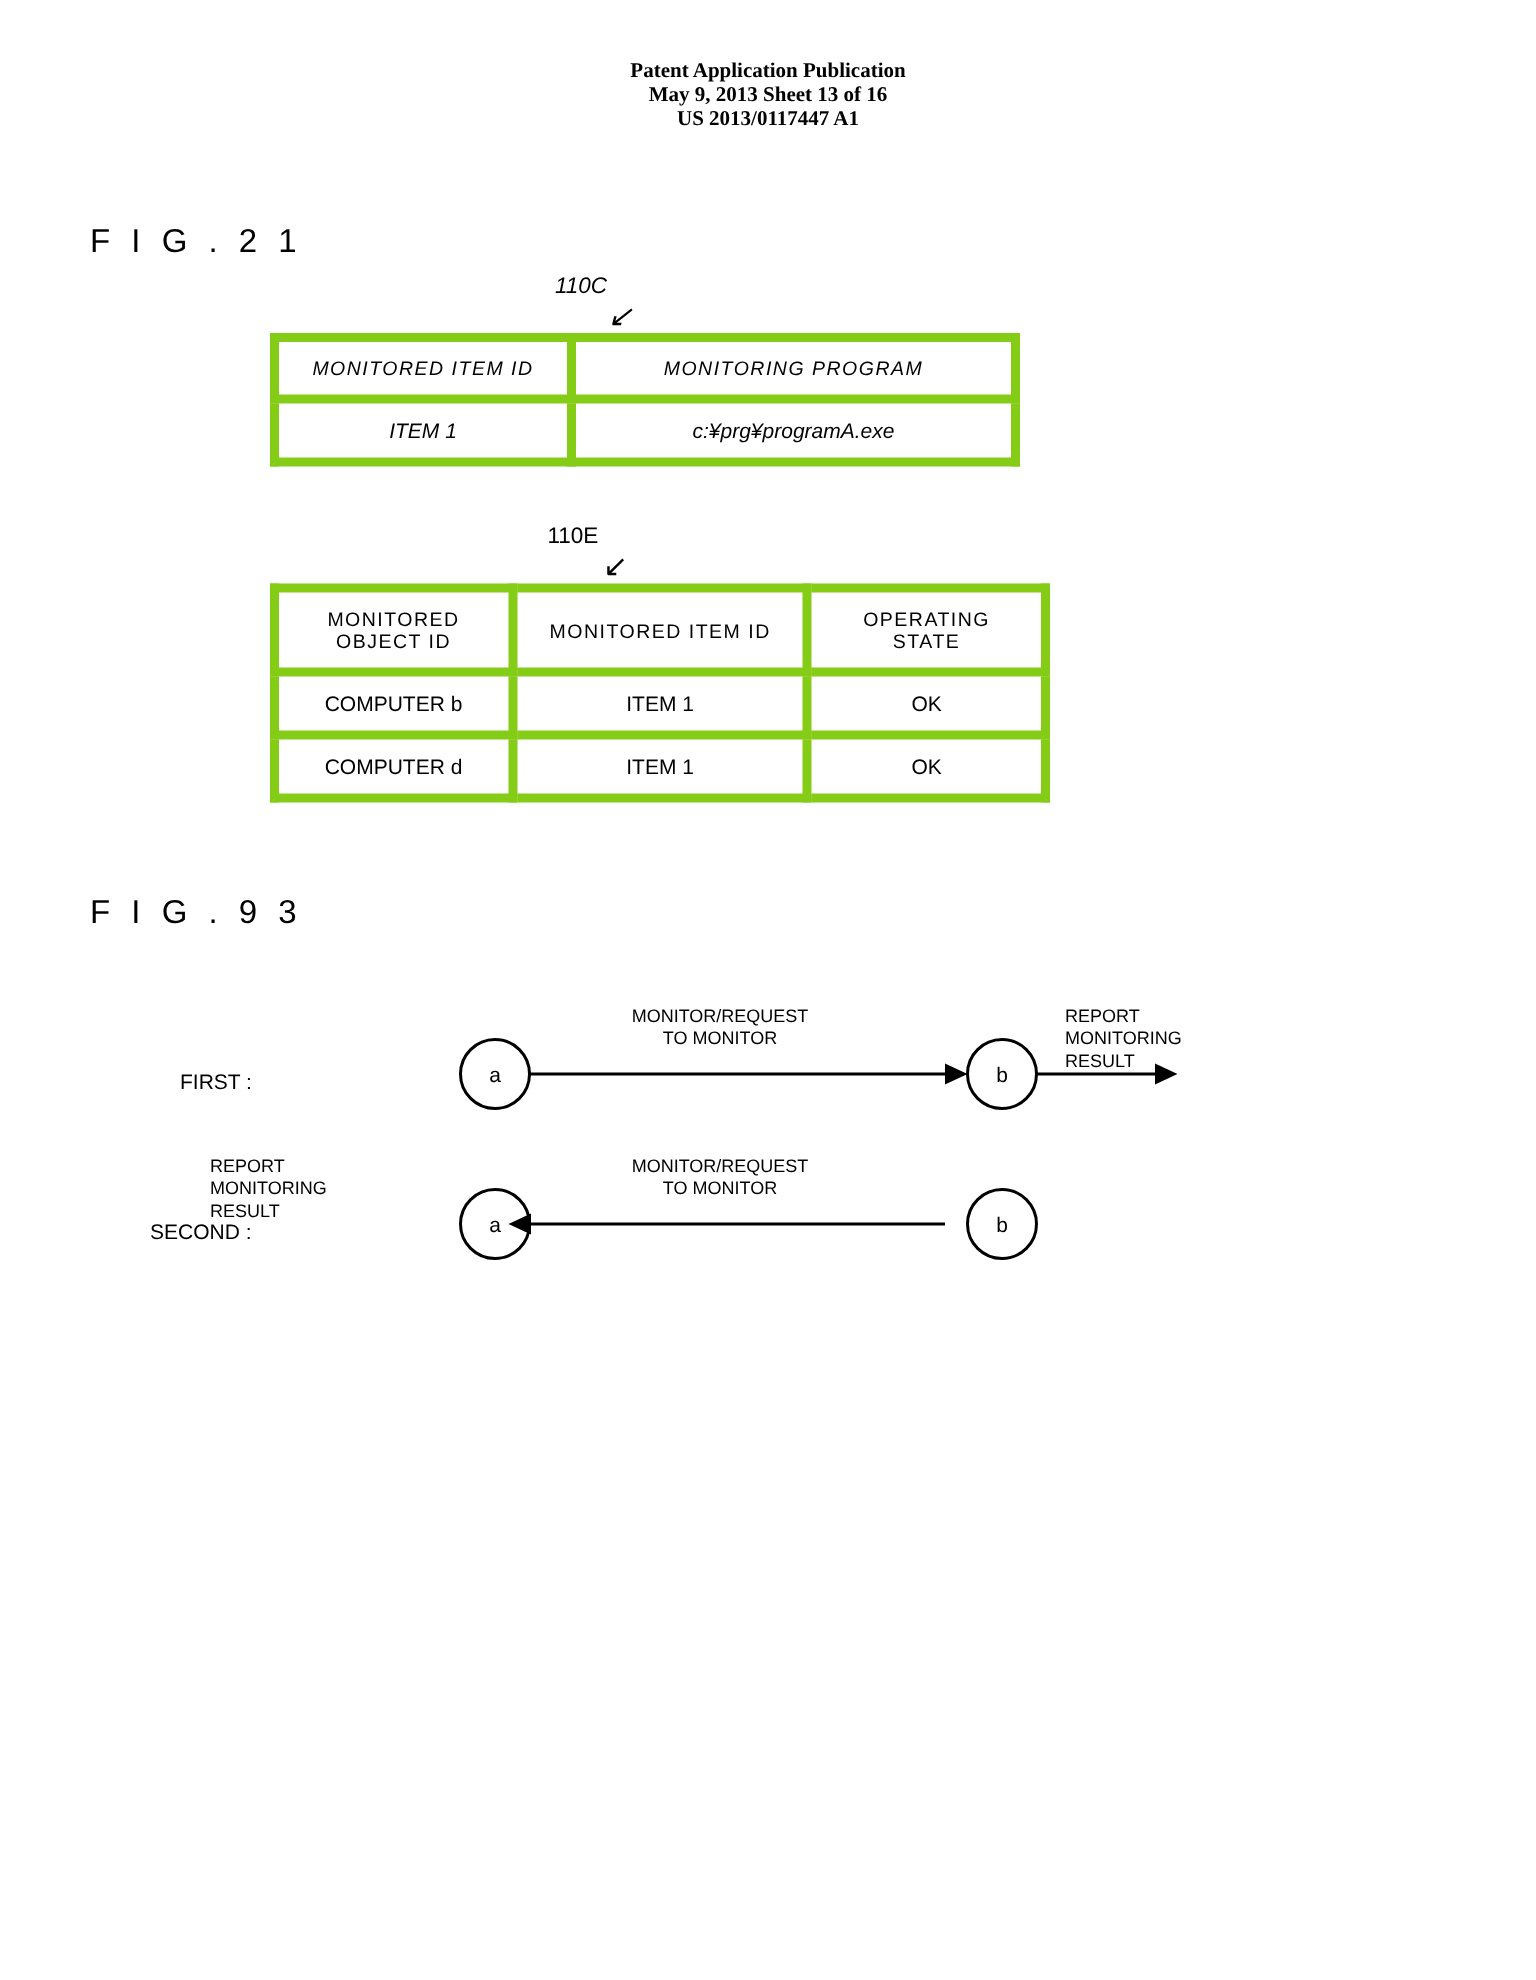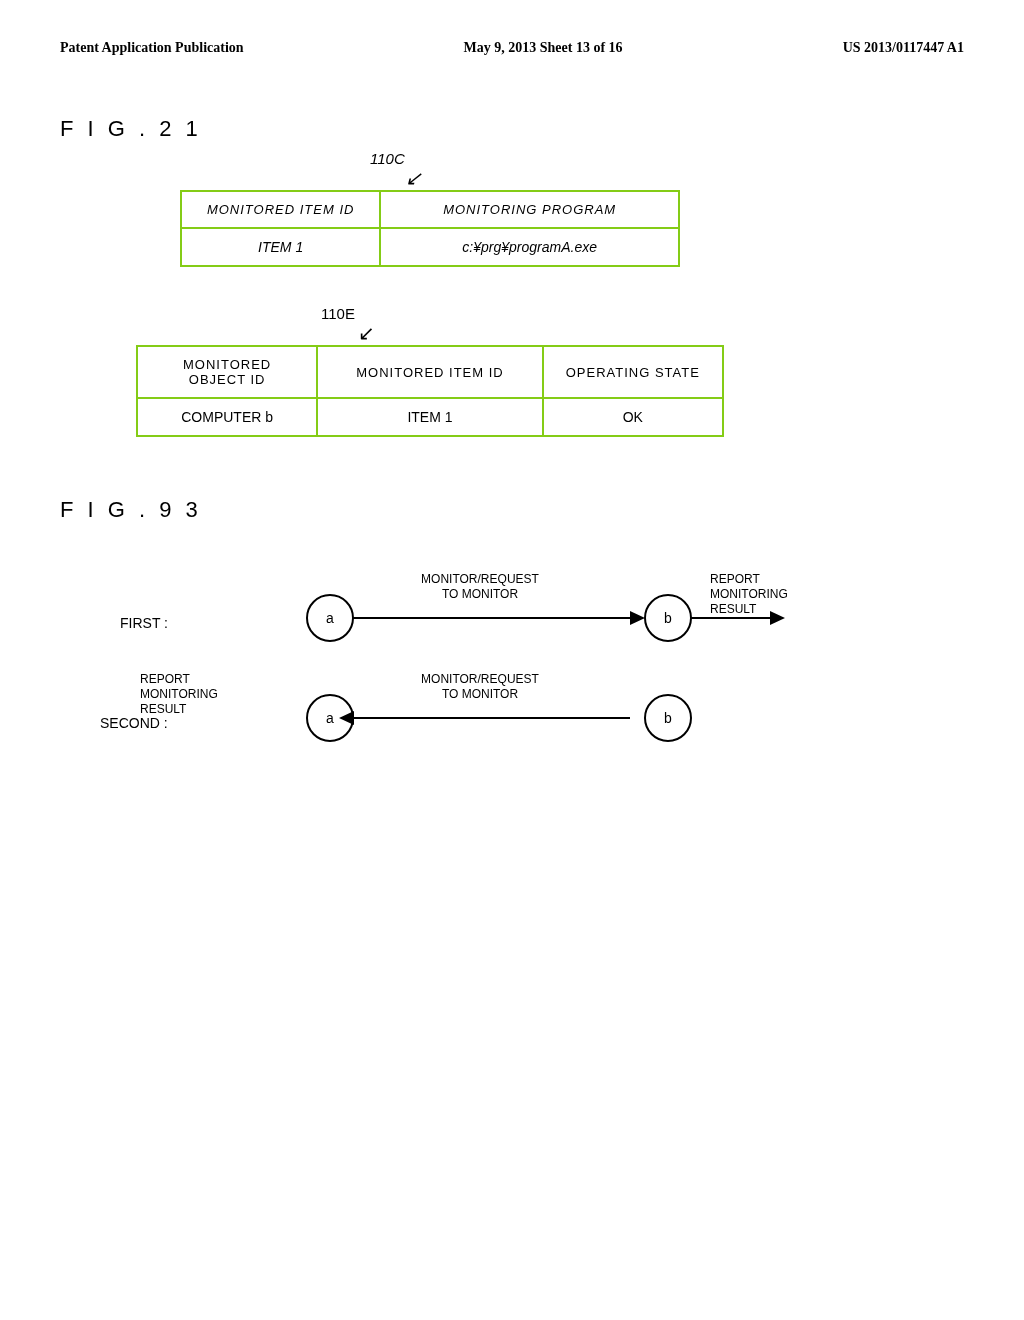--- a/index.html
+++ b/index.html
@@ -17,20 +17,21 @@
       padding: 40px 60px;
     }
 
     .header {
       display: flex;
       justify-content: space-between;
       align-items: center;
       margin-bottom: 60px;
       font-size: 14px;
       font-weight: bold;
+      flex-direction: column;
     }
 
     .section {
       margin-bottom: 60px;
     }
 
     .fig-label {
       font-size: 22px;
       font-weight: normal;
       font-family: Arial, sans-serif;
@@ -42,25 +43,25 @@
       border-collapse: collapse;
       font-size: 14px;
       font-family: Arial, sans-serif;
     }
 
     table.fig21 {
       width: 500px;
     }
 
     table.fig22 {
-      width: 588px;
+      width: 520px;
     }
 
     td, th {
-      border: 2px solid #84cc16;
+      border: 6px solid #84cc16;
       padding: 10px 20px;
       text-align: center;
       font-weight: normal;
     }
 
     th {
       font-weight: normal;
       font-size: 13px;
       letter-spacing: 1px;
     }
@@ -92,33 +93,38 @@
           <td>ITEM 1</td>
           <td>c:¥prg¥programA.exe</td>
         </tr>
       </tbody>
         </table>
     </div>
   </div>
 </div>
 
 <div class="section">
-  <div style="display:flex; align-items:flex-end; margin-left:76px;">
+  <div style="display:flex; align-items:flex-end; margin-left:120px;">
     <div style="position:relative; display:inline-block;">
       <span style="font-size:15px; font-family:Arial,sans-serif; position:absolute; left:185px; top:-22px;">110E</span>
       <span style="font-size:20px; position:absolute; left:222px; top:-6px; display:inline-block;">↙</span>
       <table class="fig22" style="margin-top:18px;">
         <tbody>
             <tr>
           <th style="width:160px;">MONITORED<br>OBJECT ID</th>
           <th style="width:200px;">MONITORED ITEM ID</th>
           <th style="width:160px;">OPERATING STATE</th>
         </tr>
         <tr>
           <td>COMPUTER b</td>
+          <td>ITEM 1</td>
+          <td>OK</td>
+        </tr>
+        <tr>
+          <td>COMPUTER d</td>
           <td>ITEM 1</td>
           <td>OK</td>
         </tr>
       </tbody>
         </table>
     </div>
   </div>
 </div>
 
 <div class="section">

